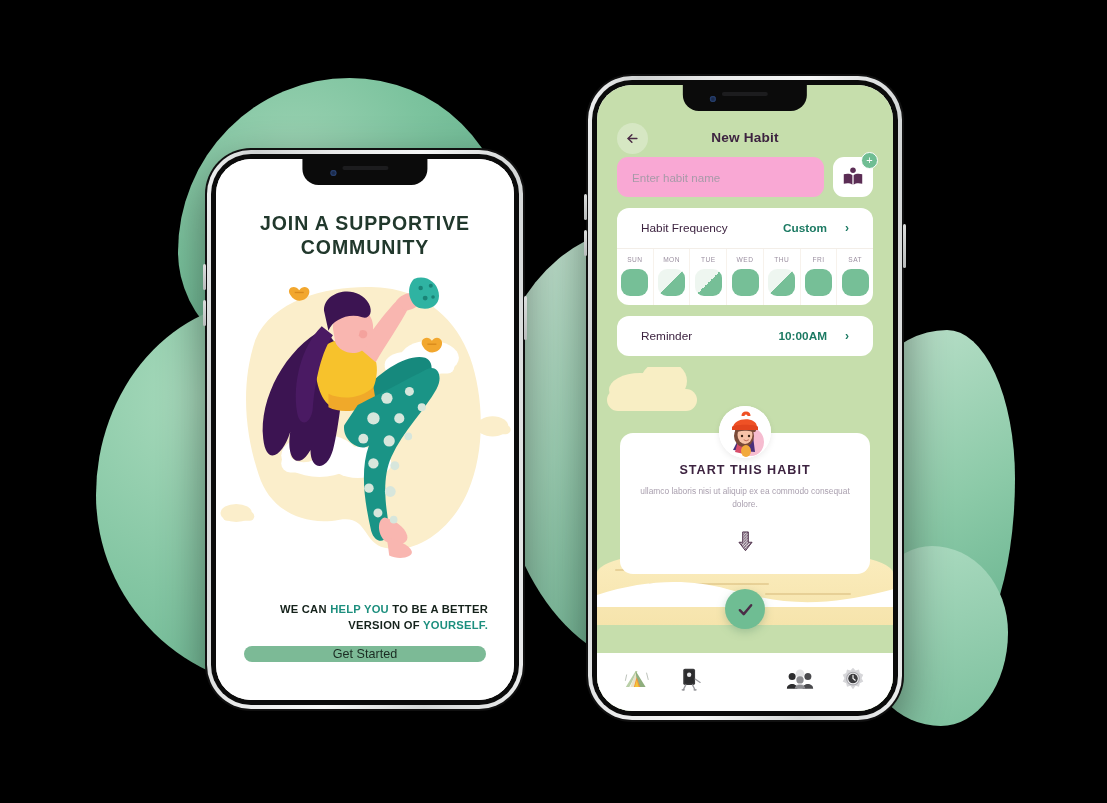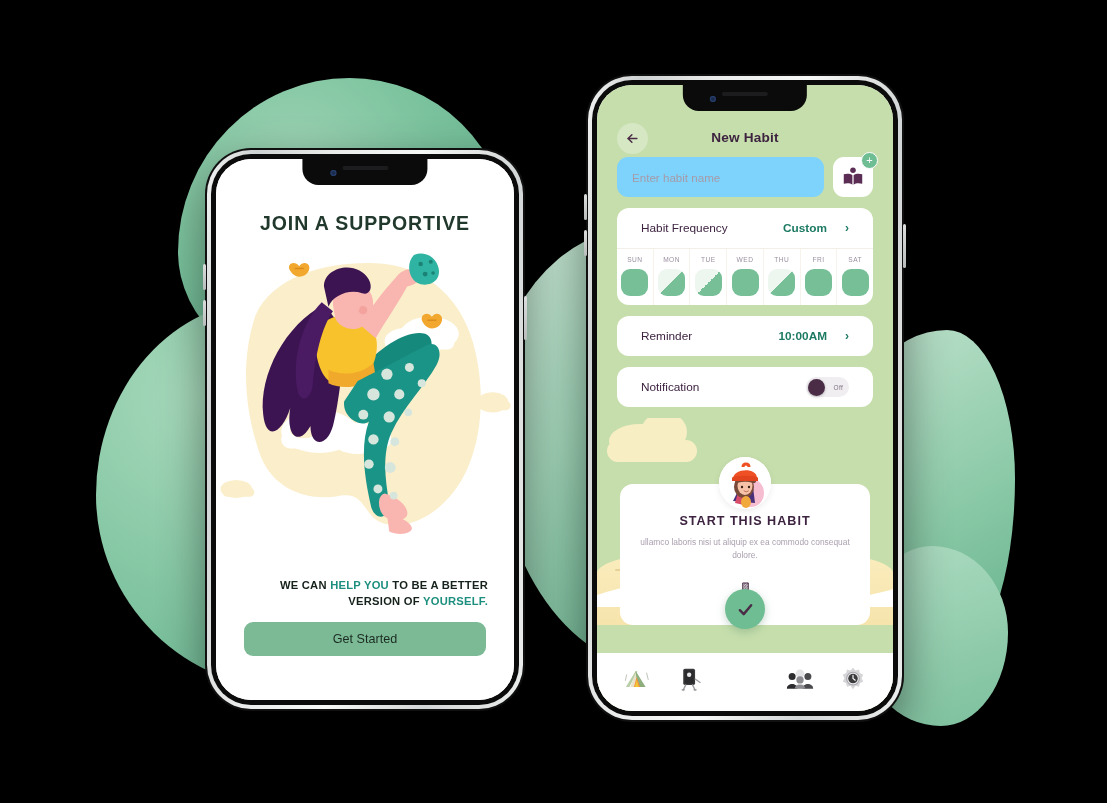--- a/index.html
+++ b/index.html
@@ -58,21 +58,21 @@
   .nh{position:absolute;inset:0;background:#c6deac;display:flex;flex-direction:column;}
   .nh-head{height:72px;position:relative;flex:none;}
   .back-btn{position:absolute;left:20px;top:38px;width:31px;height:31px;border-radius:50%;
     background:rgba(255,255,255,.28);display:flex;align-items:center;justify-content:center;
     color:#4a2b45;font-size:17px;line-height:1;border:none;cursor:pointer;}
   .nh-title{position:absolute;left:0;right:0;top:45px;text-align:center;
     font-size:13.6px;color:#3d2340;font-weight:600;letter-spacing:.2px;}
 
   .nh-body{padding:0 20px;flex:none;}
   .row-name{display:flex;gap:9px;align-items:stretch;margin-bottom:11px;}
-  .name-input{flex:1;height:40px;border-radius:11px;background:#7dd3fc;border:none;
+  .name-input{flex:1;height:40px;border-radius:11px;background:#f9a8d4;border:none;
     padding:0 15px;font-size:11.6px;color:#3d2340;font-family:"Liberation Sans",sans-serif;}
   .name-input::placeholder{color:#a79aa8;}
   .icon-btn{position:relative;width:40px;height:40px;border-radius:11px;background:#fff;
     display:flex;align-items:center;justify-content:center;border:none;cursor:pointer;}
   .plus-badge{position:absolute;top:-5px;right:-5px;width:15px;height:15px;border-radius:50%;
     background:#6fbd93;color:#fff;font-size:11px;line-height:15px;text-align:center;
     border:1.5px solid #fff;}
 
   .card{background:#fff;border-radius:12px;margin-bottom:11px;}
   .card-row{display:flex;align-items:center;justify-content:space-between;
@@ -212,29 +212,20 @@
           <div class="card">
             <div class="card-row">
               <span class="lbl">Reminder</span>
               <span class="val">
                 <span>10:00AM</span>
                 <span class="chev">›</span>
               </span>
             </div>
           </div>
 
-          <div class="card">
-            <div class="card-row">
-              <span class="lbl">Notification</span>
-              <button class="toggle">
-                <span class="knob"></span>
-                <span class="tlab">Off</span>
-              </button>
-            </div>
-          </div>
         </div>
 
         <div class="scene">
           <div class="cloud" style="left:12px;top:6px;width:62px;height:34px;"></div>
           <div class="cloud" style="left:44px;top:-6px;width:46px;height:40px;"></div>
           <div class="cloud" style="left:10px;top:22px;width:90px;height:22px;border-radius:14px;"></div>
 
           <div class="sand">
             <div class="grain" style="left:18px;top:22px;width:96px;"></div>
             <div class="grain" style="left:52px;top:36px;width:120px;"></div>
@@ -344,20 +335,21 @@
 
     <div class="screen">
       <div class="notch">
         <div class="speaker"></div>
         <div class="cam"></div>
       </div>
 
       <div class="onb">
         <div class="onb-title">
           <div>JOIN A SUPPORTIVE</div>
+          <div>COMMUNITY</div>
         </div>
 
         <div class="illus-wrap">
           <svg viewBox="0 0 265 300" width="100%" height="100%" preserveAspectRatio="xMidYMid meet">
 
             <path d="M35 70 C20 115 28 160 38 190 C48 222 78 236 110 230 C135 226 130 250 150 255
                      C178 262 210 238 224 205 C240 168 238 120 226 86 C214 52 186 28 150 24
                      C112 20 52 30 35 70 Z" fill="#fbeecb"></path>
 
             <g fill="#ffffff">

